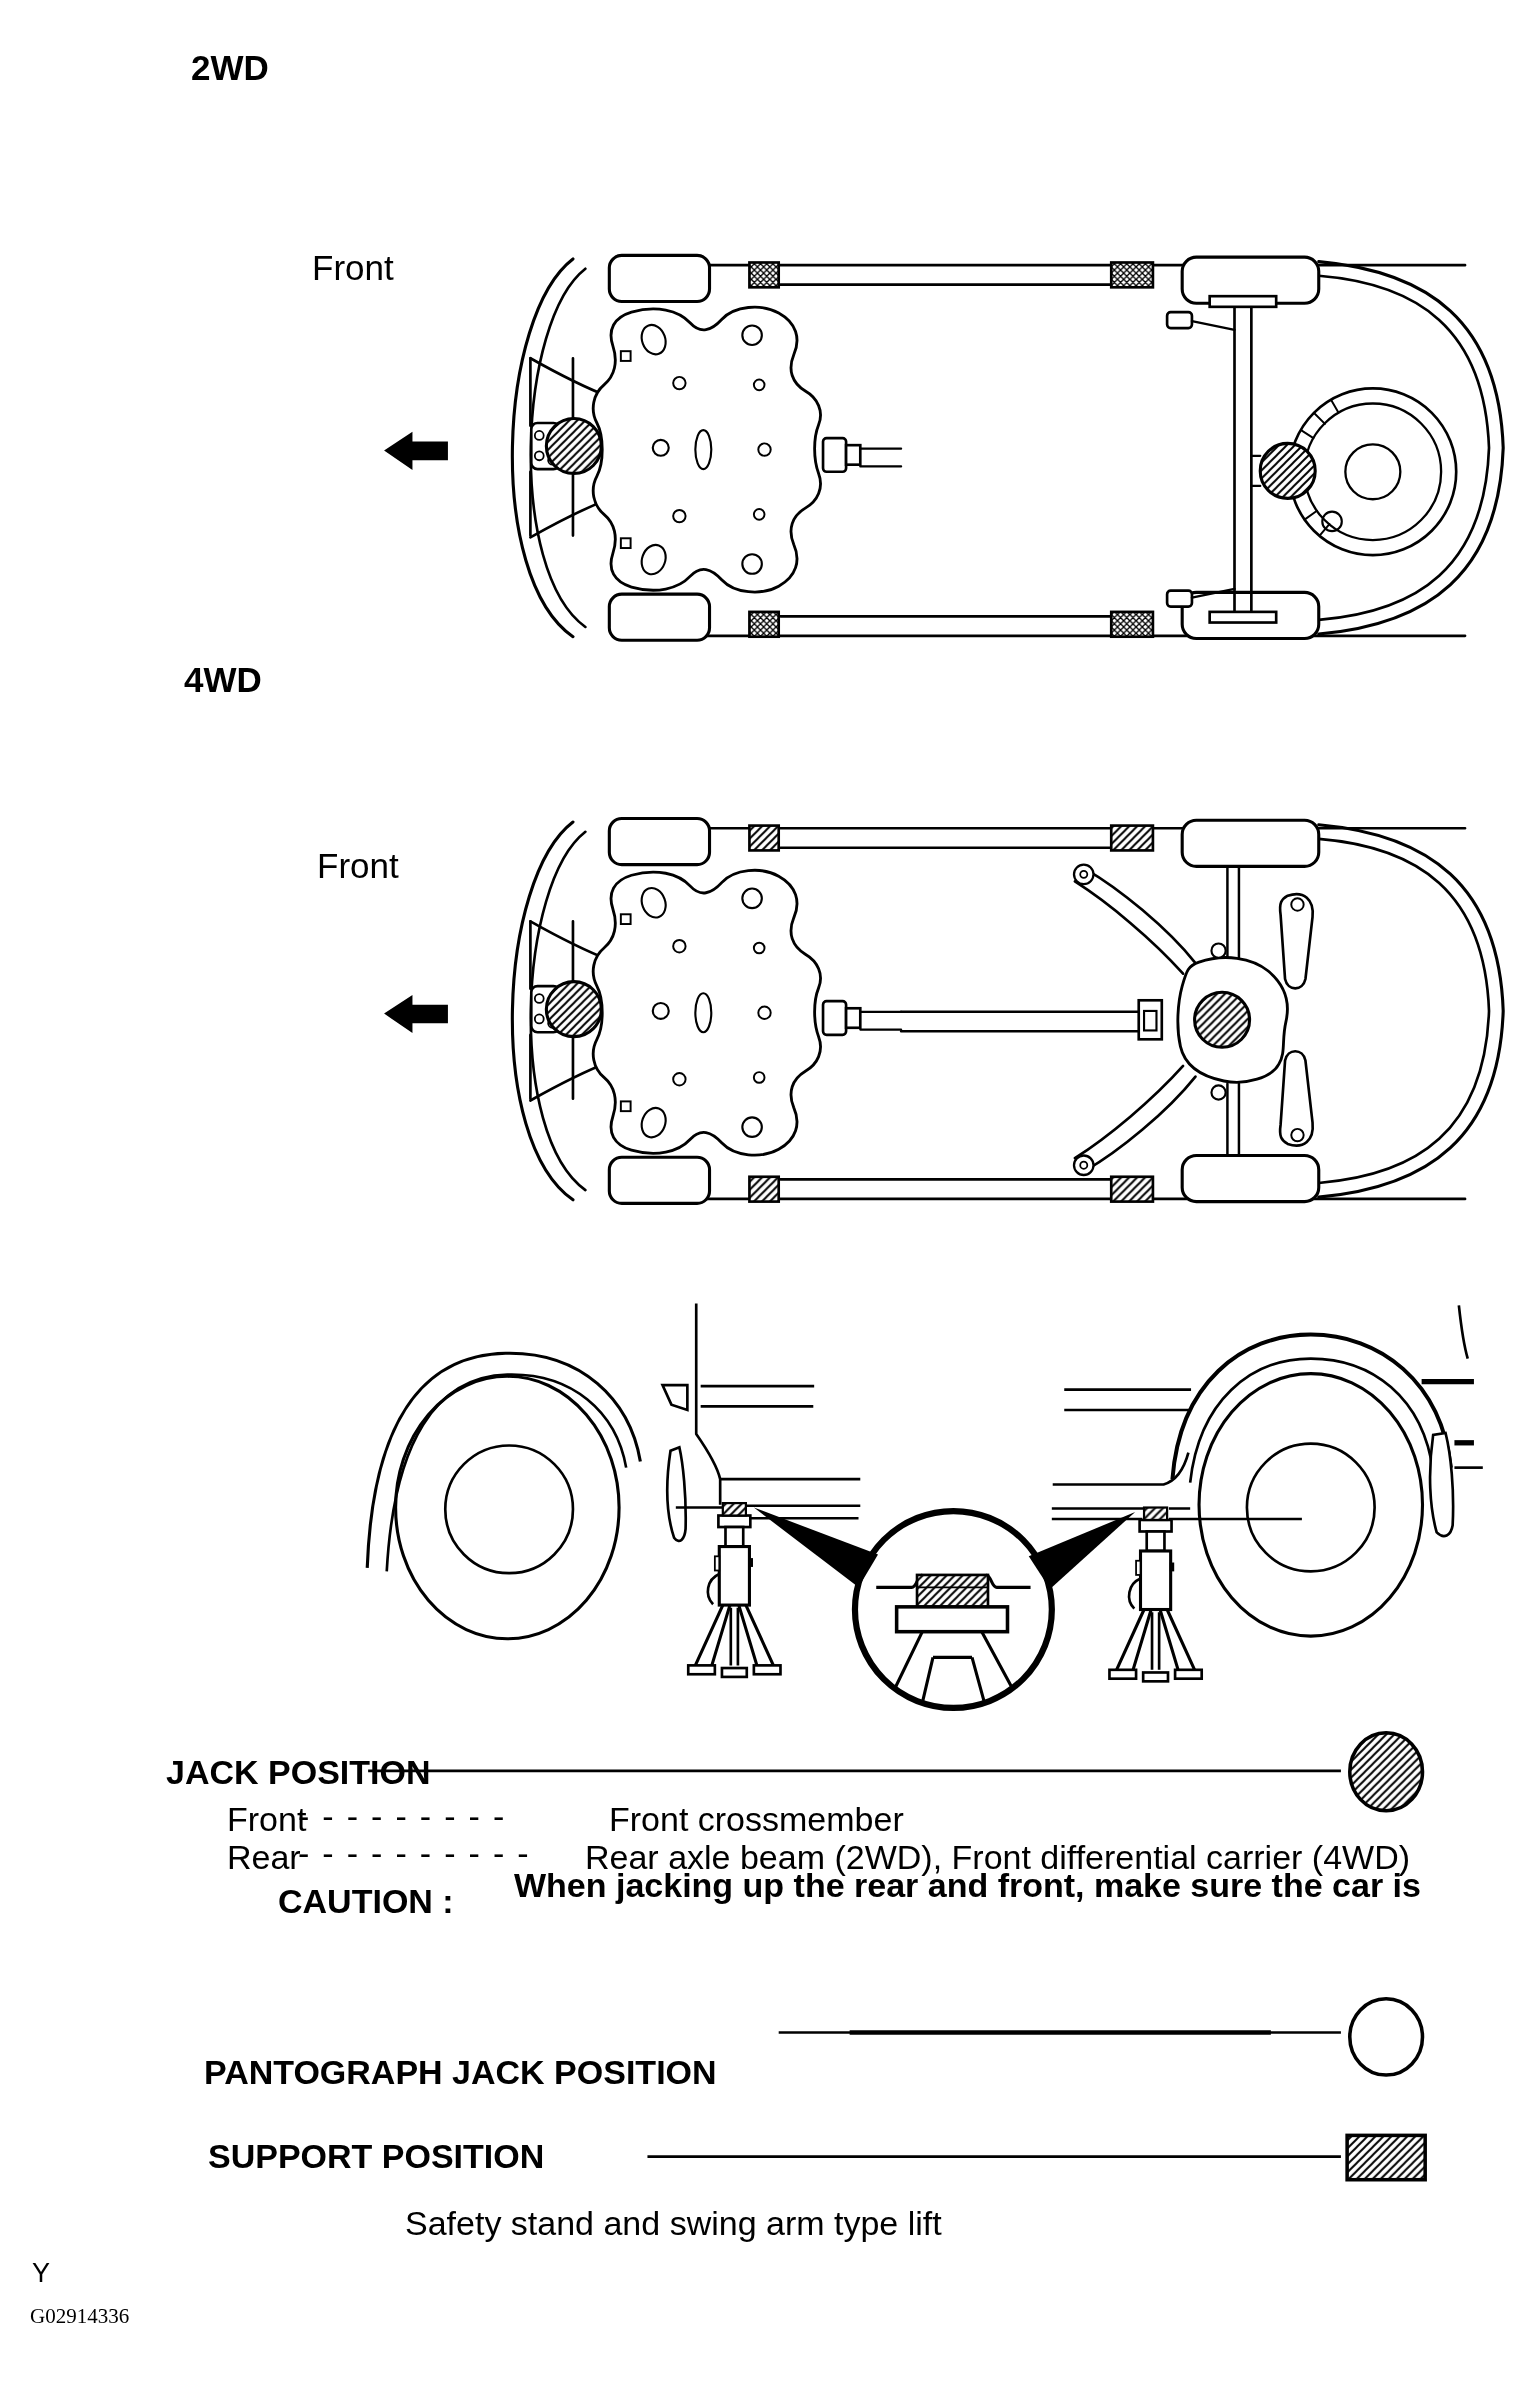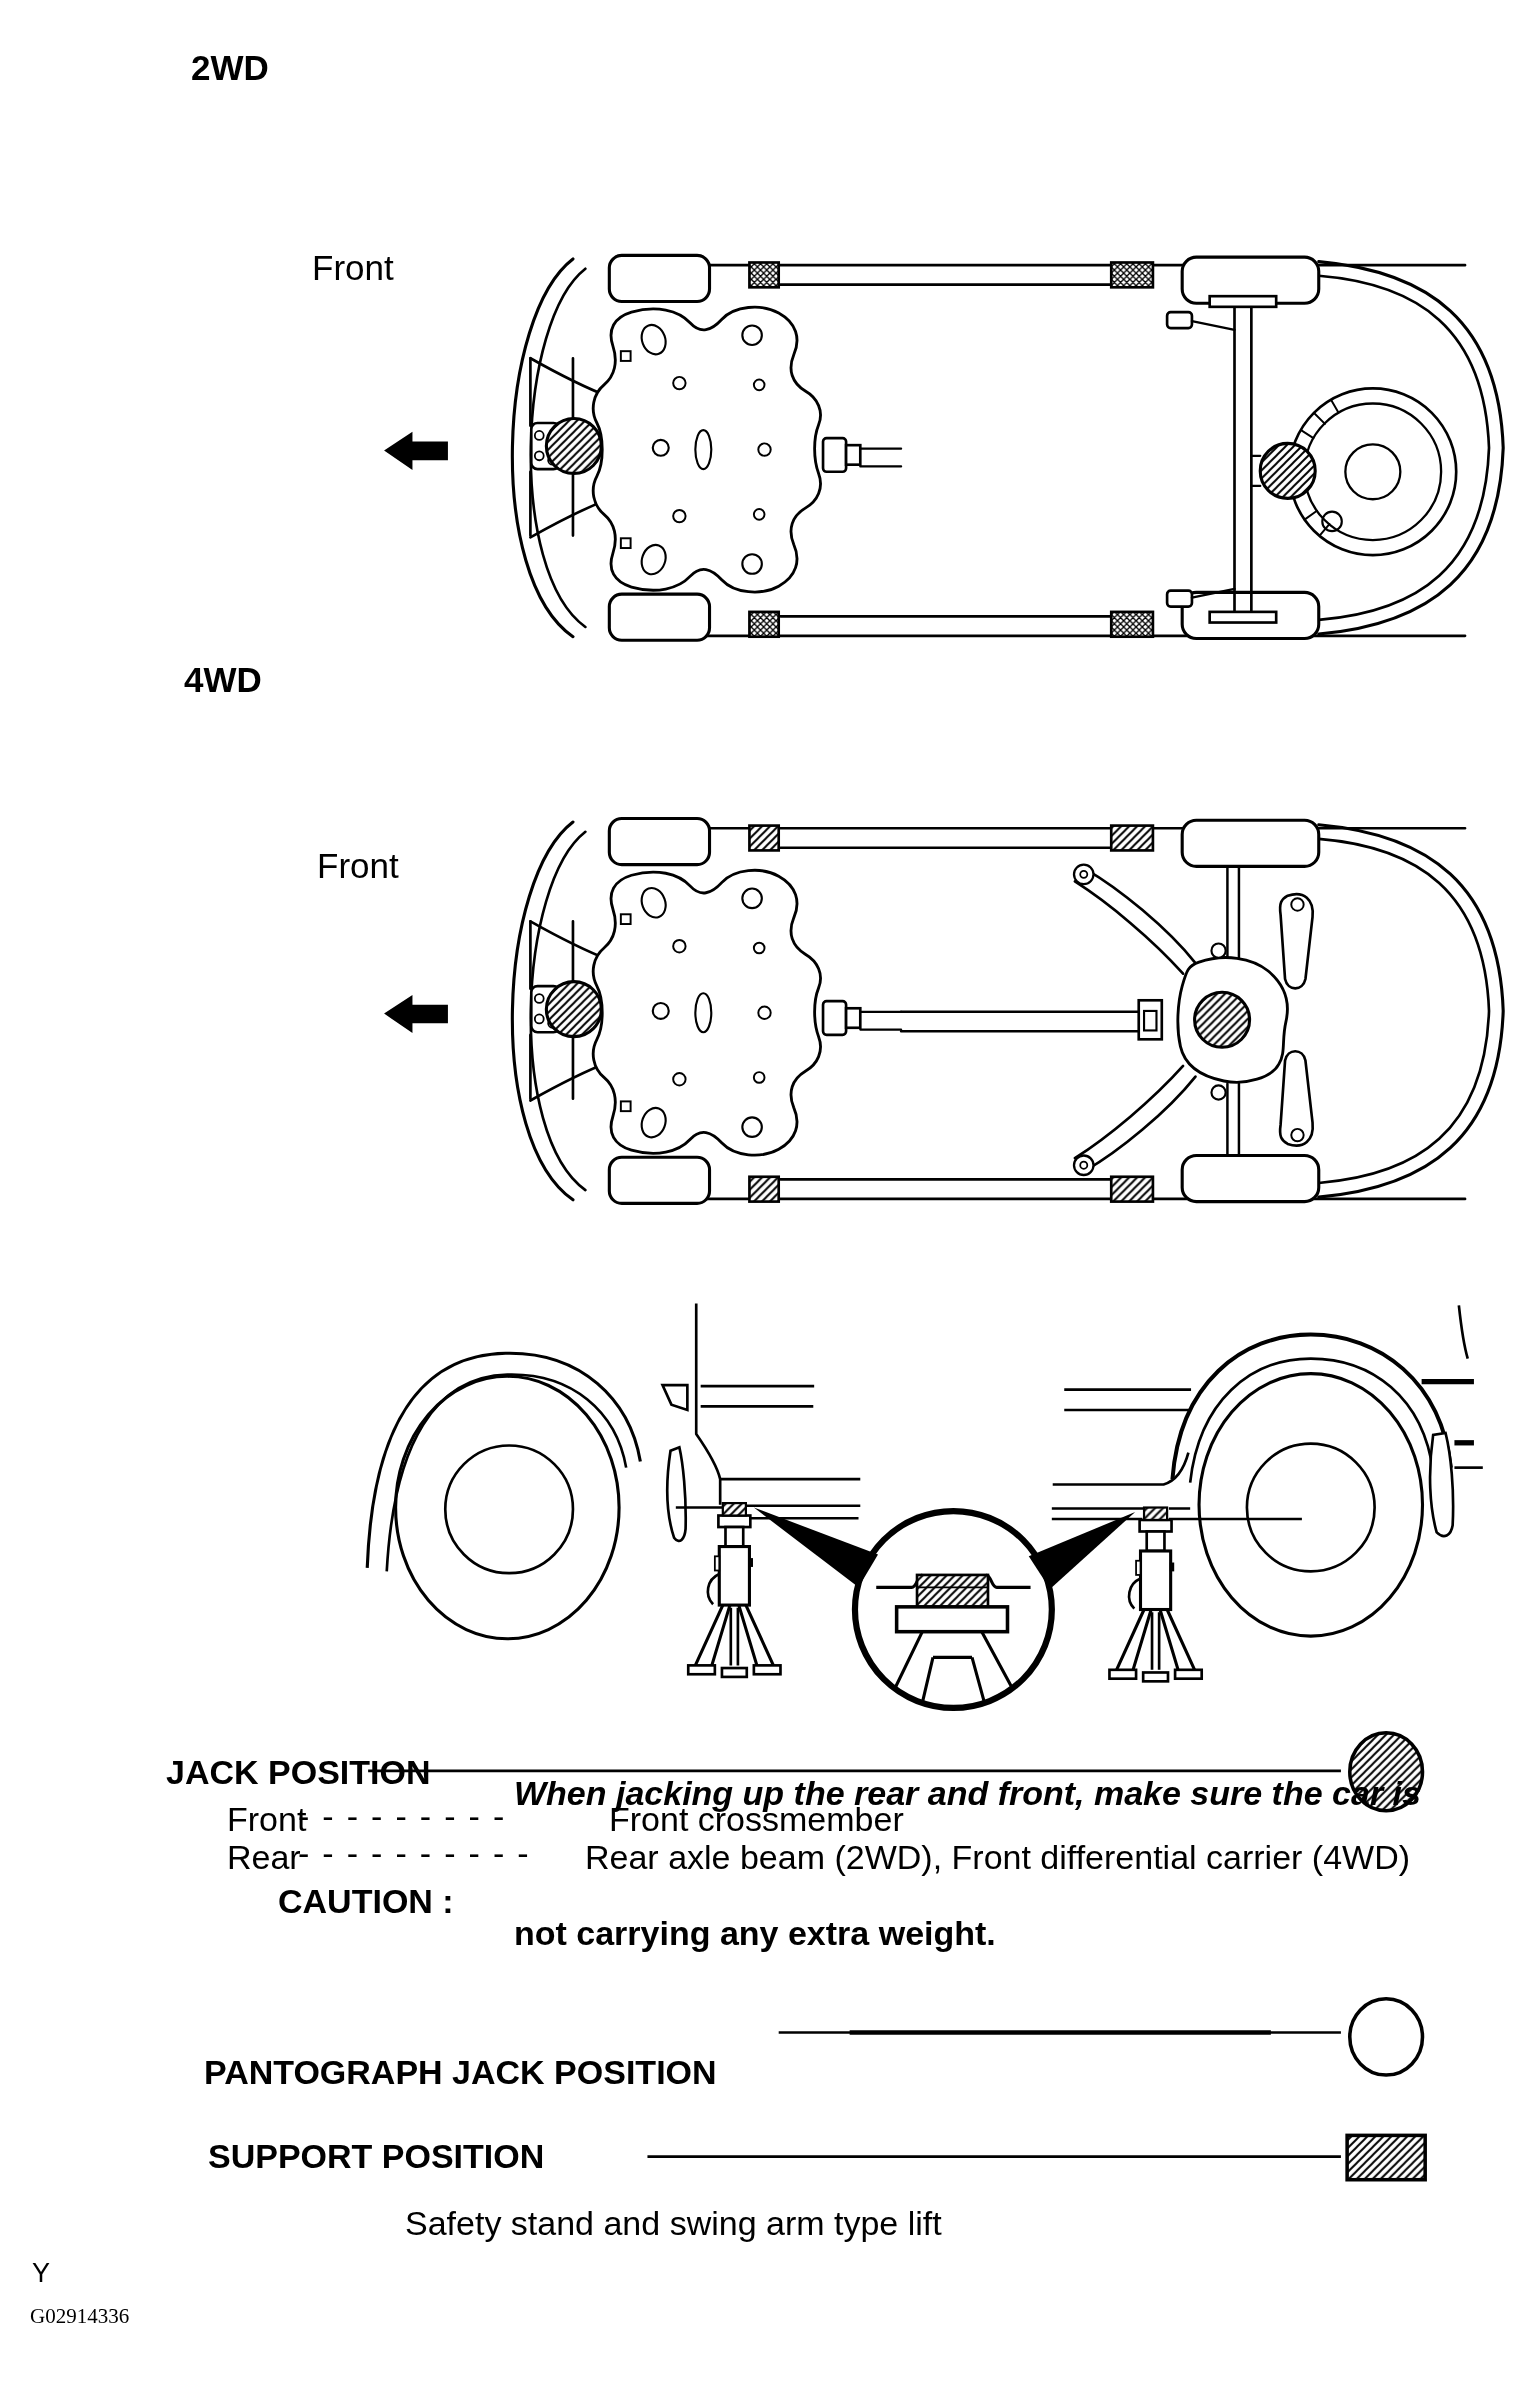--- a/index.html
+++ b/index.html
@@ -225,22 +225,21 @@
 
   <div class="t s38" style="left:227px;top:1802px;">Front</div>
   <div class="t s38 dash" style="left:298px;top:1799px;">- - - - - - - - -</div>
   <div class="t s38" style="left:585px;top:1802px;margin-left:24px;">Front crossmember</div>
 
   <div class="t s38" style="left:227px;top:1840px;">Rear</div>
   <div class="t s38 dash" style="left:298px;top:1836px;">- - - - - - - - - -</div>
   <div class="t s38" style="left:585px;top:1840px;">Rear axle beam (2WD), Front differential carrier (4WD)</div>
 
   <div class="t s38b" style="left:278px;top:1884px;">CAUTION :</div>
-  <div class="t s38b" style="left:514px;top:1776px;font-style:italic;">When jacking up the rear and front, make sure the car is</div>
-  <div class="t s38b" style="left:514px;top:1916px;">not carrying any extra weight.</div>
+  <div class="t s38b" style="left:514px;top:1868px;">When jacking up the rear and front, make sure the car is</div>
 
   <div class="t s38b" style="left:204px;top:2015px;margin-top:40px;">PANTOGRAPH JACK POSITION</div>
 
   <div class="t s38b" style="left:208px;top:2139px;">SUPPORT POSITION</div>
   <div class="t s38" style="left:405px;top:2206px;">Safety stand and swing arm type lift</div>
 
   <div class="t s30" style="left:32px;top:2260px;">Y</div>
   <div class="t s24" style="left:30px;top:2306px;font-family:Liberation Serif, serif;">G02914336</div>
 </div>
 

